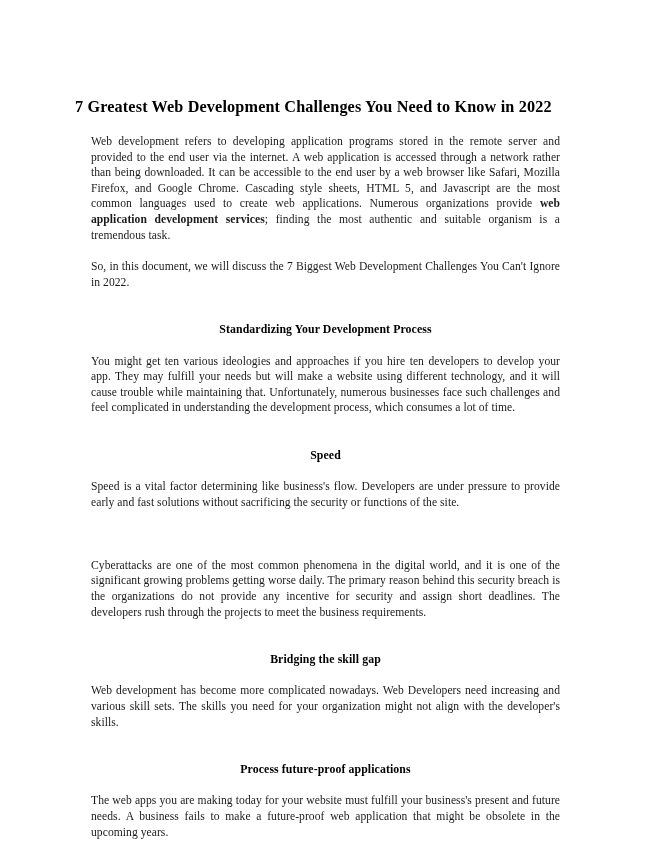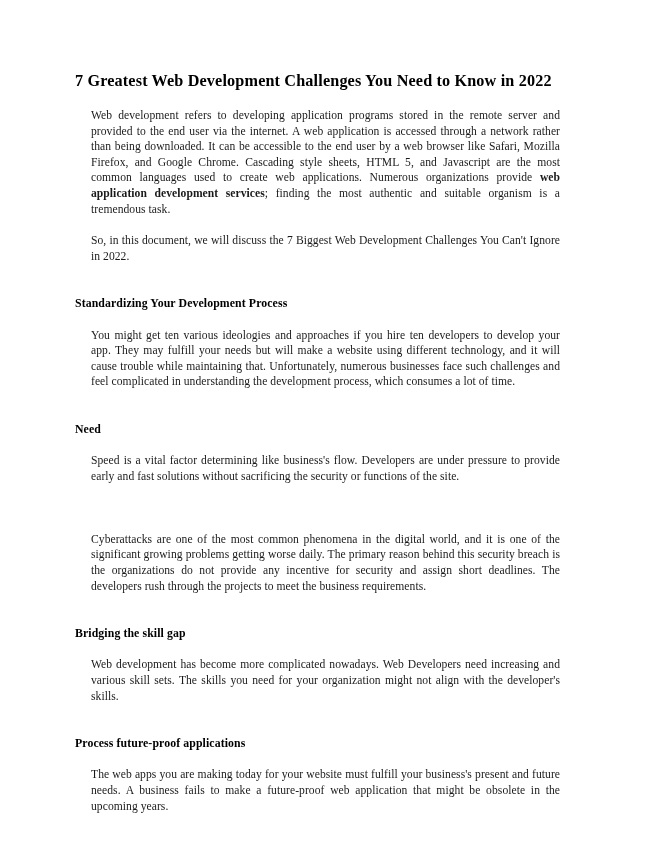--- a/index.html
+++ b/index.html
@@ -14,21 +14,21 @@
     font-family: "Liberation Serif", "DejaVu Serif", serif;
     color: #111111;
     -webkit-font-smoothing: none;
   }
   .page {
     position: relative;
     width: 650px;
     height: 841px;
     background: #ffffff;
     box-sizing: border-box;
-    padding: 70px 74px 0 75px;
+    padding: 96px 74px 0 75px;
   }
   .doc-title {
     font-family: "Liberation Serif", "DejaVu Serif", serif;
     font-weight: bold;
     font-size: 16.2px;
     line-height: 22px;
     letter-spacing: 0.15px;
     text-align: justify;
     text-align-last: left;
     margin: 0 0 2px 0;
@@ -49,20 +49,21 @@
     font-family: Liberation Serif, serif;
   }
   .section-heading {
     font-family: "Liberation Serif", "DejaVu Serif", serif;
     font-weight: bold;
     font-size: 11.8px;
     line-height: 15.6px;
     margin: 0;
     color: #000000;
     letter-spacing: 0.1px;
+    text-align: center;
   }
   .spacer {
     height: 15.6px;
   }
   b, .bold-run {
     font-weight: bold;
   }
 </style>
 </head>
 <body>
@@ -73,21 +74,21 @@
 
   <p class="body-par"><span>Web development refers to developing application programs stored in the remote server and provided to the end user via the internet. A web application is accessed through a network rather than being downloaded. It can be accessible to the end user by a web browser like Safari, Mozilla Firefox, and Google Chrome. Cascading style sheets, HTML 5, and Javascript are the most common languages used to create web applications. Numerous organizations provide </span><span class="bold-run">web application development services</span><span>; finding the most authentic and suitable organism is a tremendous task.</span></p>
 
   <p class="body-par tight">So, in this document, we will discuss the 7 Biggest Web Development Challenges You Can't Ignore in 2022.</p>
 
   <div class="spacer"></div>
   <h2 class="section-heading">Standardizing Your Development Process</h2>
   <p class="body-par">You might get ten various ideologies and approaches if you hire ten developers to develop your app. They may fulfill your needs but will make a website using different technology, and it will cause trouble while maintaining that. Unfortunately, numerous businesses face such challenges and feel complicated in understanding the development process, which consumes a lot of time.</p>
 
   <div class="spacer"></div>
-  <h2 class="section-heading">Need</h2>
+  <h2 class="section-heading">Speed</h2>
   <p class="body-par">Speed is a vital factor determining like business's flow. Developers are under pressure to provide early and fast solutions without sacrificing the security or functions of the site.</p>
 
   <div class="spacer"></div>
   <p class="body-par">Cyberattacks are one of the most common phenomena in the digital world, and it is one of the significant growing problems getting worse daily. The primary reason behind this security breach is the organizations do not provide any incentive for security and assign short deadlines. The developers rush through the projects to meet the business requirements.</p>
 
   <div class="spacer"></div>
   <h2 class="section-heading">Bridging the skill gap</h2>
   <p class="body-par">Web development has become more complicated nowadays. Web Developers need increasing and various skill sets. The skills you need for your organization might not align with the developer's skills.</p>
 
   <div class="spacer"></div>

